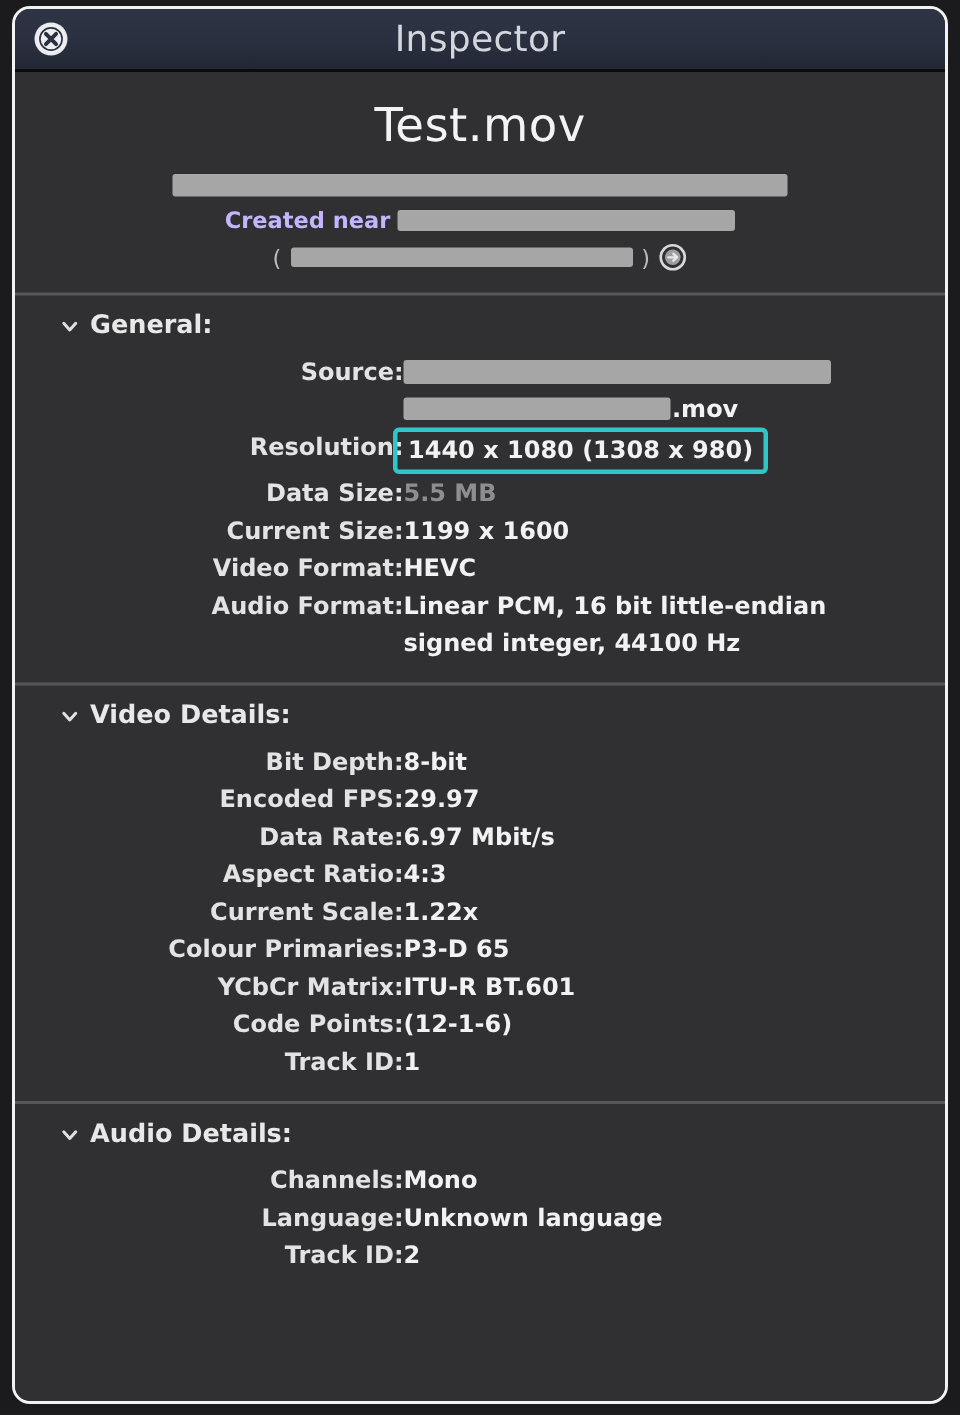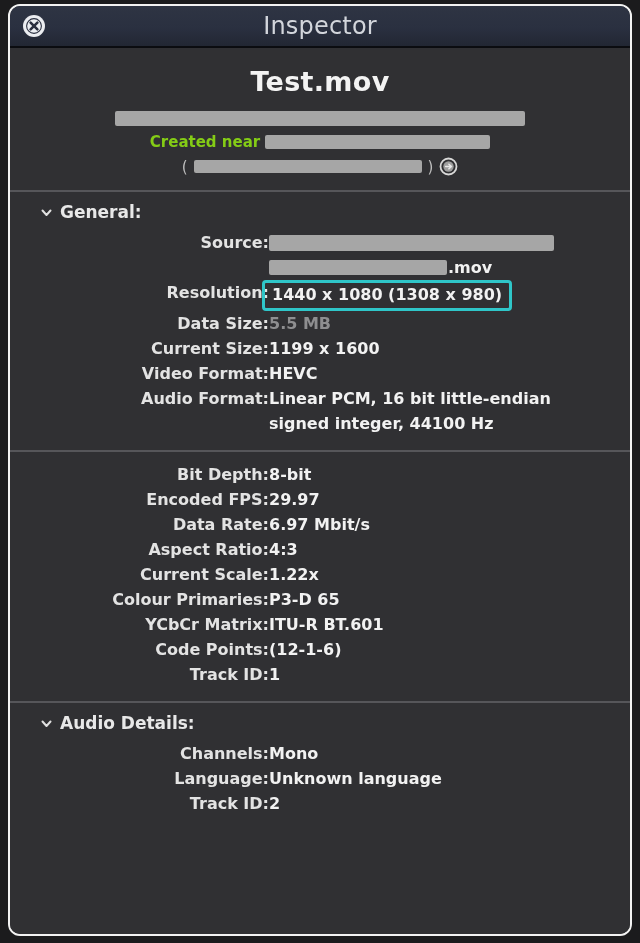--- a/index.html
+++ b/index.html
@@ -71,22 +71,22 @@
     overflow: hidden;
   }
 
   
   .fileheader {
     padding: 18px 0 14px 0;
     text-align: center;
   }
   .filename {
     color: #f3f3f3;
-    font-size: 27px;
-    font-weight: bold;
+    font-size: 31px;
+    font-weight: normal;
     letter-spacing: 0.3px;
     margin-bottom: 14px;
   }
   .redacted {
     display: inline-block;
     background: #a6a6a6;
     border-radius: 2px;
     vertical-align: middle;
     color: transparent;
     user-select: none;
@@ -100,21 +100,21 @@
     display: block;
   }
   .createdrow {
     display: flex;
     align-items: center;
     justify-content: center;
     gap: 5px;
     margin-bottom: 6px;
   }
   .createdlabel {
-    color: #84cc16;
+    color: #c4b5fd;
     font-size: 15px;
     font-weight: bold;
   }
   .redline2 { width: 225px; height: 14px; }
   .parenrow {
     display: flex;
     align-items: center;
     justify-content: center;
     gap: 6px;
   }
@@ -299,20 +299,26 @@
         <tr>
           <td class="lab">Audio Format:</td>
           <td class="val wrapval" style="padding-right:24px;">Linear PCM, 16 bit little-endian signed integer, 44100 Hz</td>
         </tr>
       </tbody>
         </table>
     </div>
 
     <div class="divider"></div>
     <div class="section">
+      <div class="section-head">
+        <svg class="chev" width="13" height="13" viewBox="0 0 13 13">
+          <path d="M2.5 4.5 L6.5 9 L10.5 4.5" fill="none" stroke="#e0e0e0" stroke-width="2" stroke-linecap="round" stroke-linejoin="round"></path>
+        </svg>
+        <span class="section-title">Video Details:</span>
+      </div>
       <table class="rows">
         <tbody>
             <tr>
           <td class="lab">Bit Depth:</td>
           <td class="val">8-bit</td>
         </tr>
         <tr>
           <td class="lab">Encoded FPS:</td>
           <td class="val">29.97</td>
         </tr>

